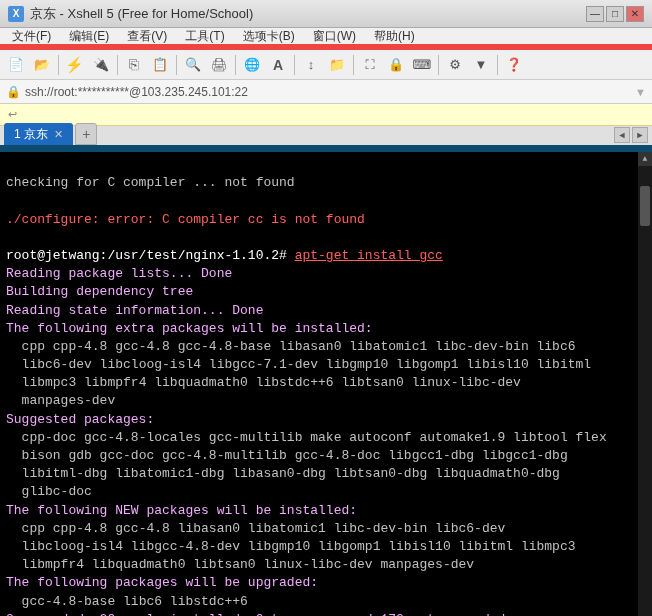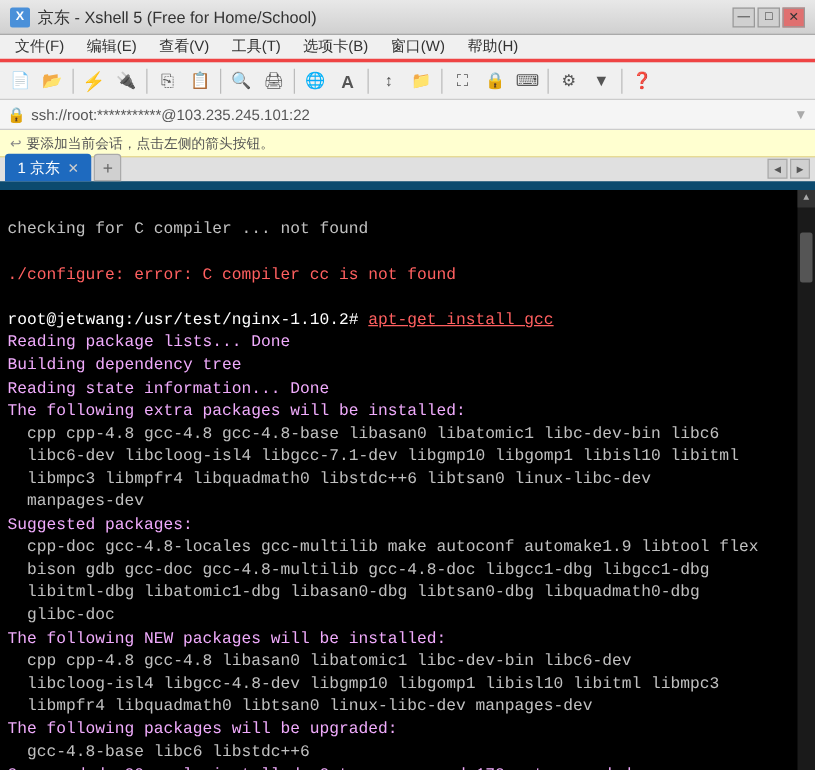--- a/index.html
+++ b/index.html
@@ -61,21 +61,21 @@
     }
     .ctrl-btn.close { background: #e07070; }
 
     
     .menu-bar {
       background: #f0f0f0;
       height: 22px;
       display: flex;
       align-items: center;
       padding: 0 4px;
-      border-bottom: 3px solid #ef4444;
+      border-bottom: 6px solid #ef4444;
       gap: 2px;
     }
     .menu-item {
       padding: 2px 8px;
       font-size: 12px;
       color: #333;
       cursor: pointer;
       border-radius: 2px;
     }
 
@@ -320,21 +320,20 @@
   </div>
 
   <div class="address-bar">
     <span class="address-icon">🔒</span>
     <span class="address-text">ssh://root:***********@103.235.245.101:22</span>
     <span class="address-arrow">▼</span>
   </div>
 
   <div class="info-bar">
     <span class="info-icon">↩</span>
-    <span class="info-text">要添加当前会话，点击左侧的箭头按钮。</span>
   </div>
 
   <div class="tabs-bar">
     <div class="tab">
       <span>1 京东</span>
       <span class="tab-close">✕</span>
     </div>
     <div class="tab-new">+</div>
     <div class="tabs-spacer"></div>
     <div class="tab-nav">

